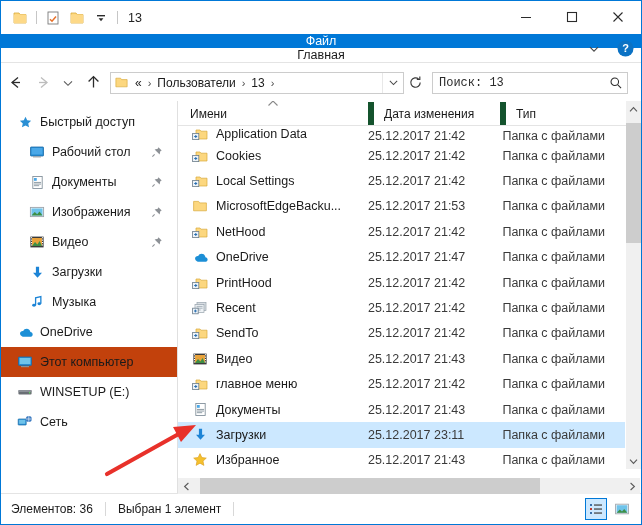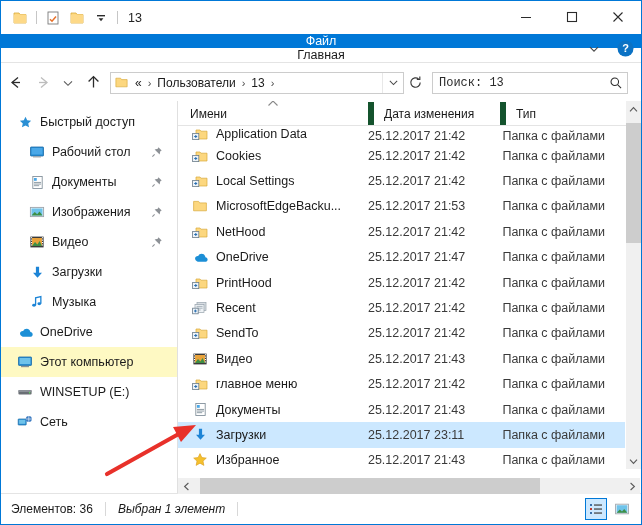--- a/index.html
+++ b/index.html
@@ -153,21 +153,21 @@
   }
   .sb-item {
     display: flex; align-items: center;
     height: 30px;
     padding-left: 14px;
     font-size: 12.5px; color: #1a1a1a;
     position: relative;
     white-space: nowrap;
   }
   .sb-item.indent { padding-left: 26px; }
-  .sb-item.selected { background: #fef9c3; }
+  .sb-item.selected { background: #c2410c; }
   .sb-icn {
     width: 20px; height: 18px;
     display: flex; align-items: center; justify-content: center;
     margin-right: 5px; flex: 0 0 auto;
   }
   .sb-label { overflow: hidden; text-overflow: ellipsis; text-align: right; }
   .sb-pin {
     position: absolute; right: 14px; top: 50%;
     transform: translateY(-50%);
     width: 12px; height: 12px;
@@ -875,21 +875,21 @@
             </svg>
         </div>
       </div>
 
     </div>
   </div>
 
   <div class="statusbar">
     <div class="st-text">Элементов: 36</div>
     <div class="st-div"></div>
-    <div class="st-text" style="padding-left:0;font-style:italic;">Выбран 1 элемент</div>
+    <div class="st-text" style="padding-left:0;">Выбран 1 элемент</div>
     <div class="st-div"></div>
 
     <div class="viewtoggles">
       <div class="vt-btn active">
         <svg width="16" height="16" viewBox="0 0 16 16">
           <rect x="2" y="3" width="2" height="2" fill="#3a6fa8"></rect>
           <rect x="2" y="7" width="2" height="2" fill="#c0392b"></rect>
           <rect x="2" y="11" width="2" height="2" fill="#3a6fa8"></rect>
           <rect x="6" y="3.4" width="8" height="1.3" fill="#4a4a4a"></rect>
           <rect x="6" y="7.4" width="8" height="1.3" fill="#4a4a4a"></rect>

